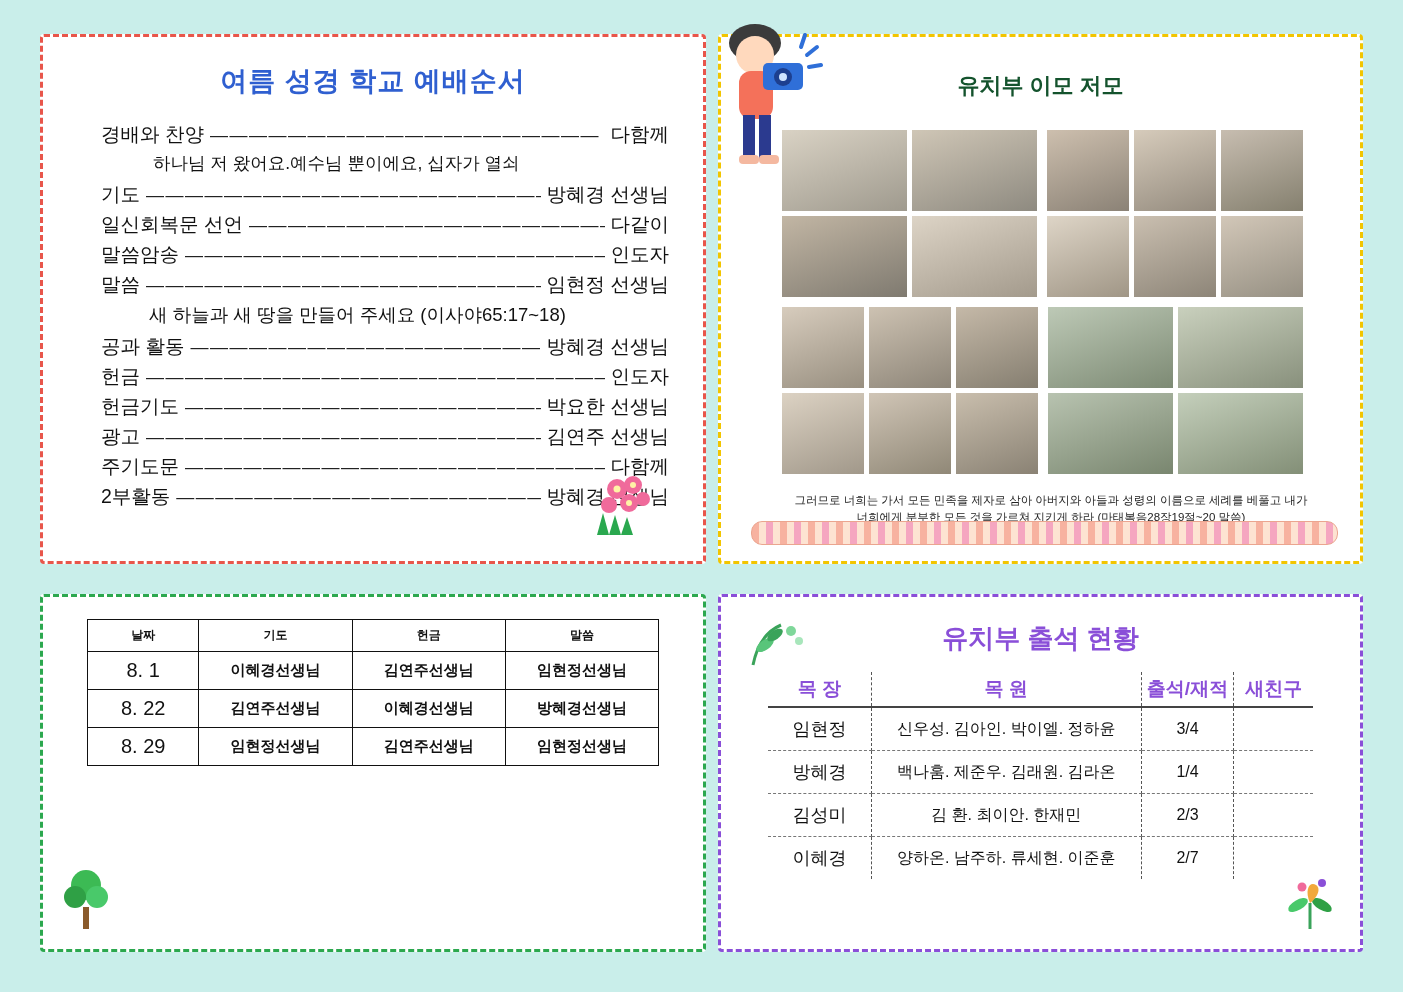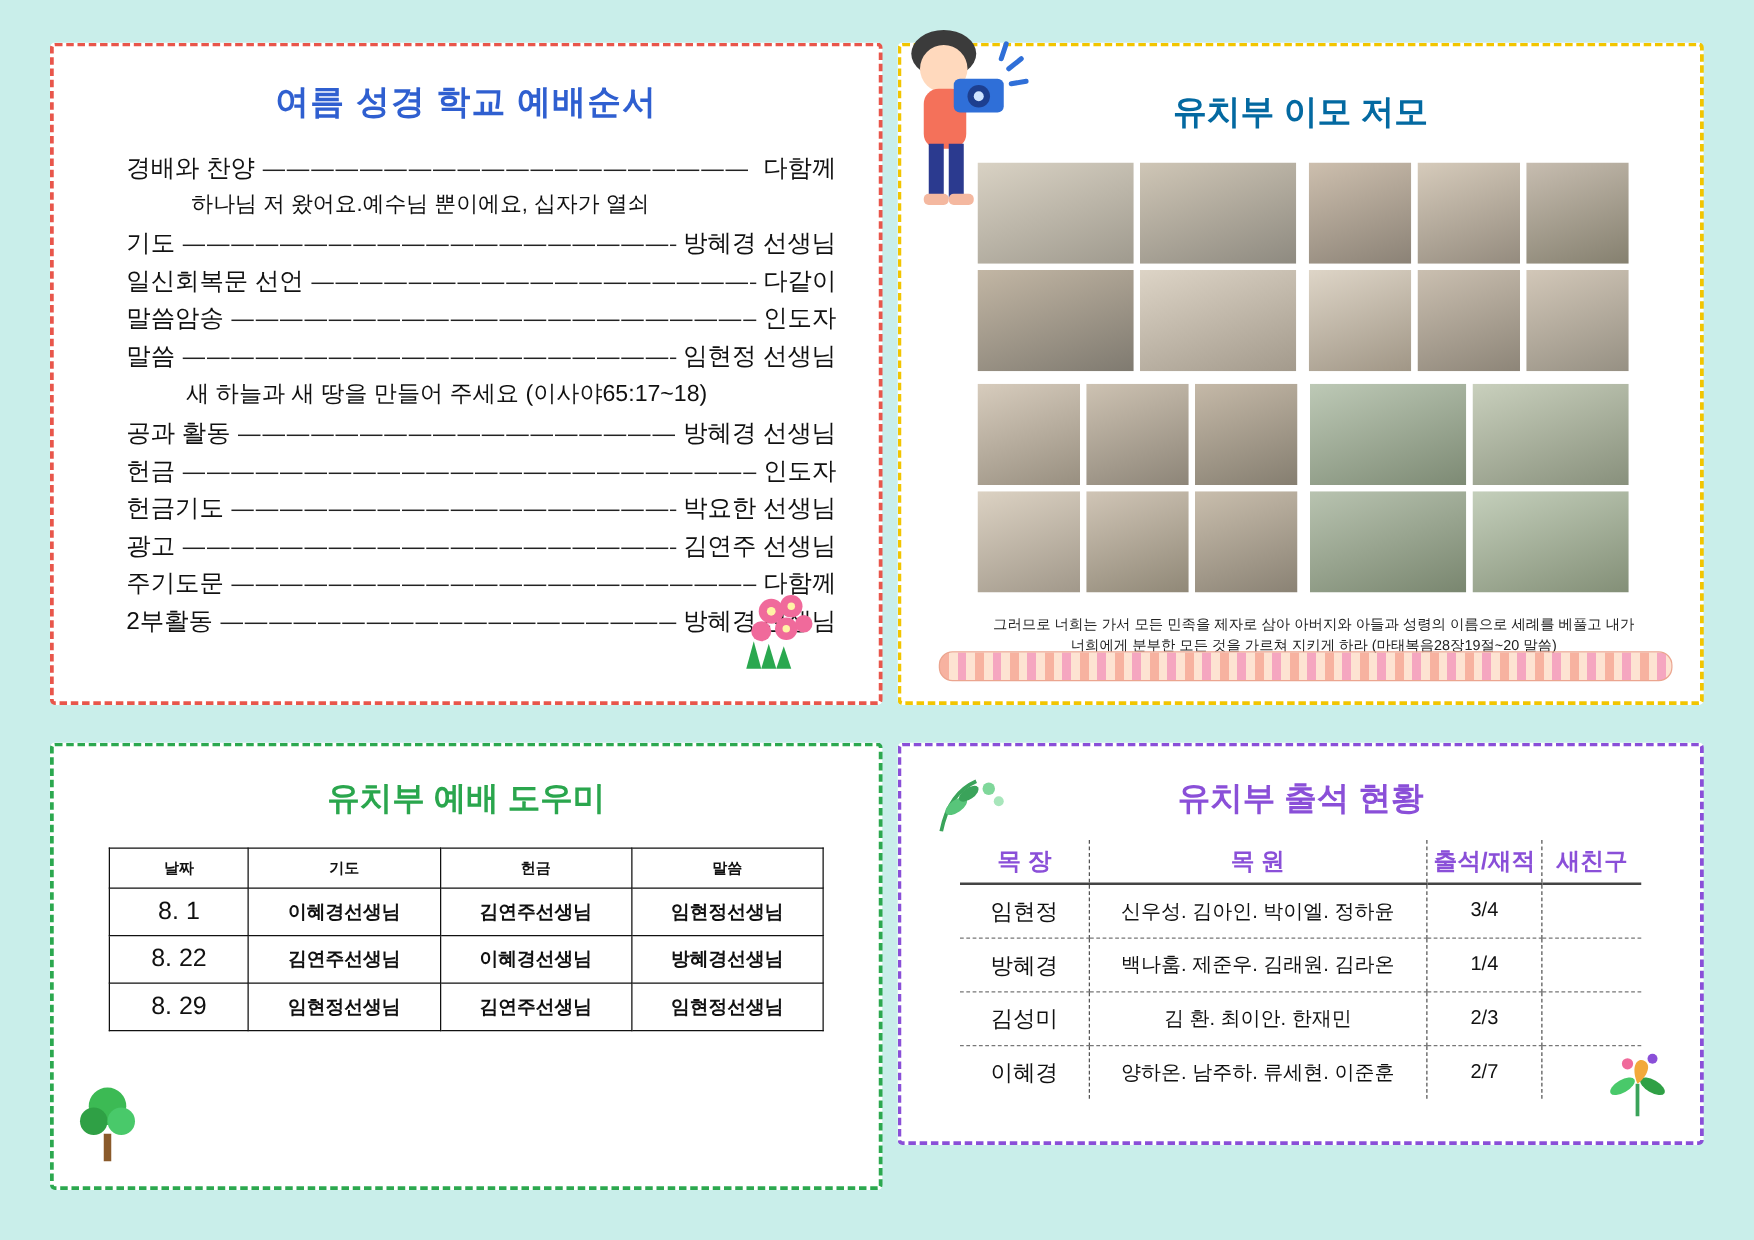--- a/index.html
+++ b/index.html
@@ -35,21 +35,21 @@
   }
   .order-row .val{flex:0 0 auto;}
   .order-sub{font-size:17.5px;color:#111;margin:2px 0 6px 52px;}
   .order-sub2{font-size:18.5px;color:#111;margin:4px 0 6px 48px;}
 
   .flower{position:absolute;right:44px;bottom:22px;width:90px;height:70px;}
 
   
   #panel-photos{left:718px;top:34px;width:645px;height:530px;border:3px dashed #f2c500;}
   #panel-photos .title{
-    text-align:center;color:#0369a1;font-size:27px;font-weight:bold;margin-top:34px;
+    text-align:center;color:#14532d;font-size:22px;font-weight:bold;margin-top:34px;
   }
   .photo-grid{
     position:absolute;left:60px;top:92px;width:530px;
     display:flex;flex-direction:column;gap:8px;
   }
   .photo-row{display:flex;gap:8px;}
   .photo-block{display:grid;gap:3px;background:#fff;padding:0;}
   .ph{background:#b9b0a5;background-size:cover;border:1px solid #fff;}
   .verse{
     position:absolute;left:70px;top:455px;width:520px;text-align:center;
@@ -72,21 +72,21 @@
     font-size:15px;color:#111;
   }
   table.helpers th,table.helpers td{
     border:1.5px solid #111;text-align:center;padding:7px 2px;font-weight:bold;
   }
   table.helpers th{font-size:12px;}
   table.helpers td.date{font-size:20px;font-weight:normal;}
   .tree{position:absolute;left:20px;bottom:18px;width:46px;height:64px;}
 
   
-  #panel-att{left:718px;top:594px;width:645px;height:322px;border:3px dashed #8a4fd8;}
+  #panel-att{left:718px;top:594px;width:645px;height:358px;border:3px dashed #8a4fd8;}
   #panel-att .title{
     text-align:center;color:#8a4fd8;font-size:26px;font-weight:bold;margin-top:24px;
   }
   table.att{
     border-collapse:collapse;margin:16px auto 0;width:545px;font-size:15px;color:#6a3fb5;
   }
   table.att th{
     font-size:19px;font-weight:bold;color:#8a4fd8;padding:4px 2px;
     border-bottom:2px solid #444;border-right:1.5px dashed #555;
   }
@@ -246,21 +246,20 @@
           <div class="ph" style="background:linear-gradient(160deg,#c4cfbb,#838f77)"></div>
         </div>
       </div>
     </div>
 
     <div class="verse">그러므로 너희는 가서  모든 민족을 제자로 삼아  아버지와 아들과 성령의 이름으로 세례를 베풀고  내가  너희에게  분부한  모든  것을  가르쳐  지키게  하라 (마태복음28장19절~20 말씀)</div>
     <div class="candy-bar"></div>
   </div>
 
   <div class="panel" id="panel-helpers">
-    <div class="title">유치부 예배 도우미</div>
 
     <table class="helpers">
       <thead>
         <tr>
           <th style="width:110px">날짜</th>
           <th style="width:154px">기도</th>
           <th style="width:154px">헌금</th>
           <th style="width:154px">말씀</th>
         </tr>
       </thead>

